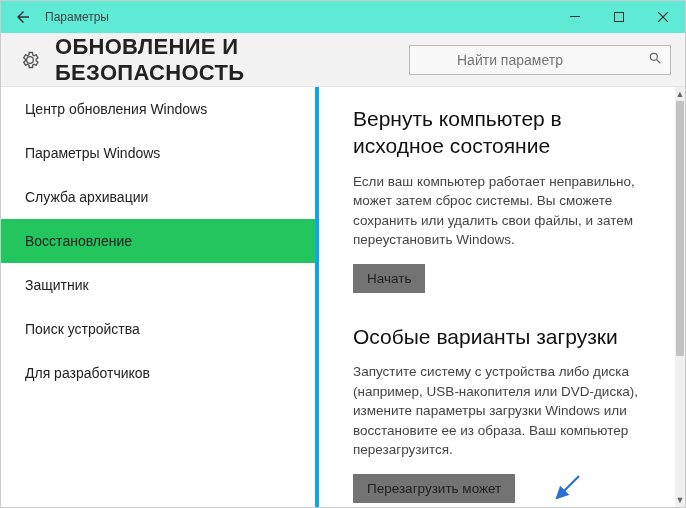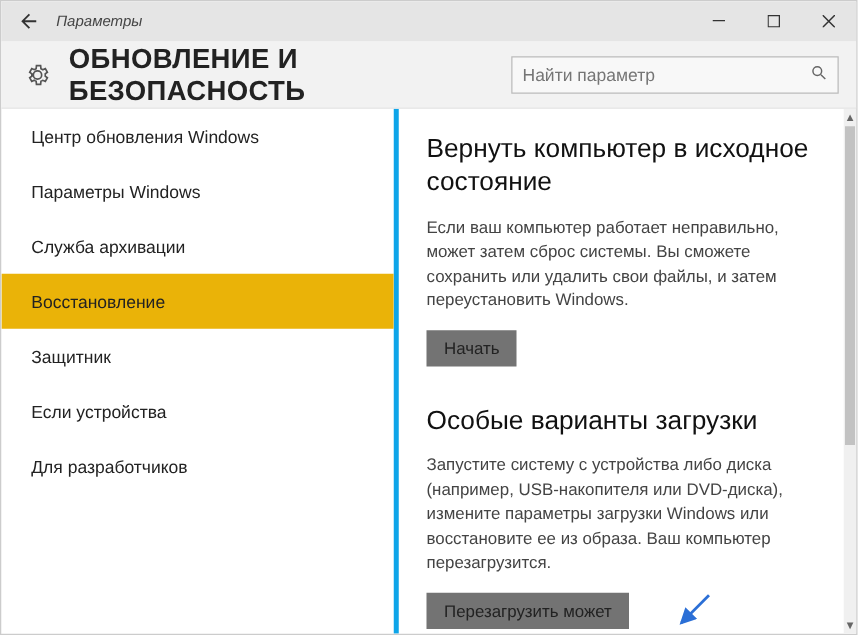--- a/index.html
+++ b/index.html
@@ -12,23 +12,22 @@
       border: 1px solid #ccc;
       display: flex;
       flex-direction: column;
       font-size: 14px;
       color: #222;
     }
     .titlebar {
       height: 32px;
       display: flex;
       align-items: center;
-      background: #e5e5e5;
+      background: #5eead4;
       position: relative;
-      font-style: italic;
     }
     .back-btn {
       width: 44px;
       height: 32px;
       display: flex;
       align-items: center;
       justify-content: center;
       font-size: 16px;
       cursor: default;
     }
@@ -78,41 +77,42 @@
       align-items: center;
       padding: 0 8px;
     }
     .search-box input {
       flex: 1;
       border: none;
       background: transparent;
       outline: none;
       font-size: 14px;
       color: #555;
+      margin-left: 39px;
     }
     .search-icon { color: #666; font-size: 14px; }
     .body {
       flex: 1;
       display: flex;
       overflow: hidden;
       position: relative;
     }
     .sidebar {
       width: 318px;
       overflow-y: auto;
       border-right: 4px solid #0ea5e9;
     }
     .sidebar-item {
       padding: 14px 24px;
       font-size: 14px;
       color: #222;
       cursor: default;
     }
     .sidebar-item.selected {
-      background: #eab308;
+      background: #22c55e;
     }
     .content {
       flex: 1;
       padding: 18px 22px 18px 22px;
       overflow-y: auto;
       position: relative;
     }
     .section-h {
       font-size: 21px;
       font-weight: 400;
@@ -128,21 +128,21 @@
     }
     .btn {
       display: inline-block;
       background: #737373;
       border: none;
       padding: 7px 14px;
       font-size: 13.5px;
       color: #222;
       cursor: default;
     }
-    .section { margin-bottom: 30px; }
+    .section { margin-bottom: 30px; margin-left: 12px; }
     .scrollbar {
       width: 10px;
       background: #f0f0f0;
       display: flex;
       flex-direction: column;
     }
     .sb-arrow {
       height: 14px;
       display: flex; align-items: center; justify-content: center;
       font-size: 9px; color: #666;
@@ -207,21 +207,21 @@
   </div>
 </div>
 
 <div class="body">
   <div class="sidebar">
     <div class="sidebar-item"><span>Центр обновления Windows</span></div>
     <div class="sidebar-item"><span>Параметры Windows</span></div>
     <div class="sidebar-item"><span>Служба архивации</span></div>
     <div class="sidebar-item selected"><span>Восстановление</span></div>
     <div class="sidebar-item"><span>Защитник</span></div>
-    <div class="sidebar-item"><span>Если устройства</span></div>
+    <div class="sidebar-item"><span>Поиск устройства</span></div>
     <div class="sidebar-item"><span>Для разработчиков</span></div>
   </div>
 
   <div class="content">
     <div class="section">
       <h2 class="section-h">Вернуть компьютер в исходное состояние</h2>
       <p class="section-p">Если ваш компьютер работает неправильно, может затем сброс системы. Вы сможете сохранить или удалить свои файлы, и затем переустановить Windows.</p>
       <button class="btn">Начать</button>
     </div>
     <div class="section" style="margin-bottom:0; position:relative;">

